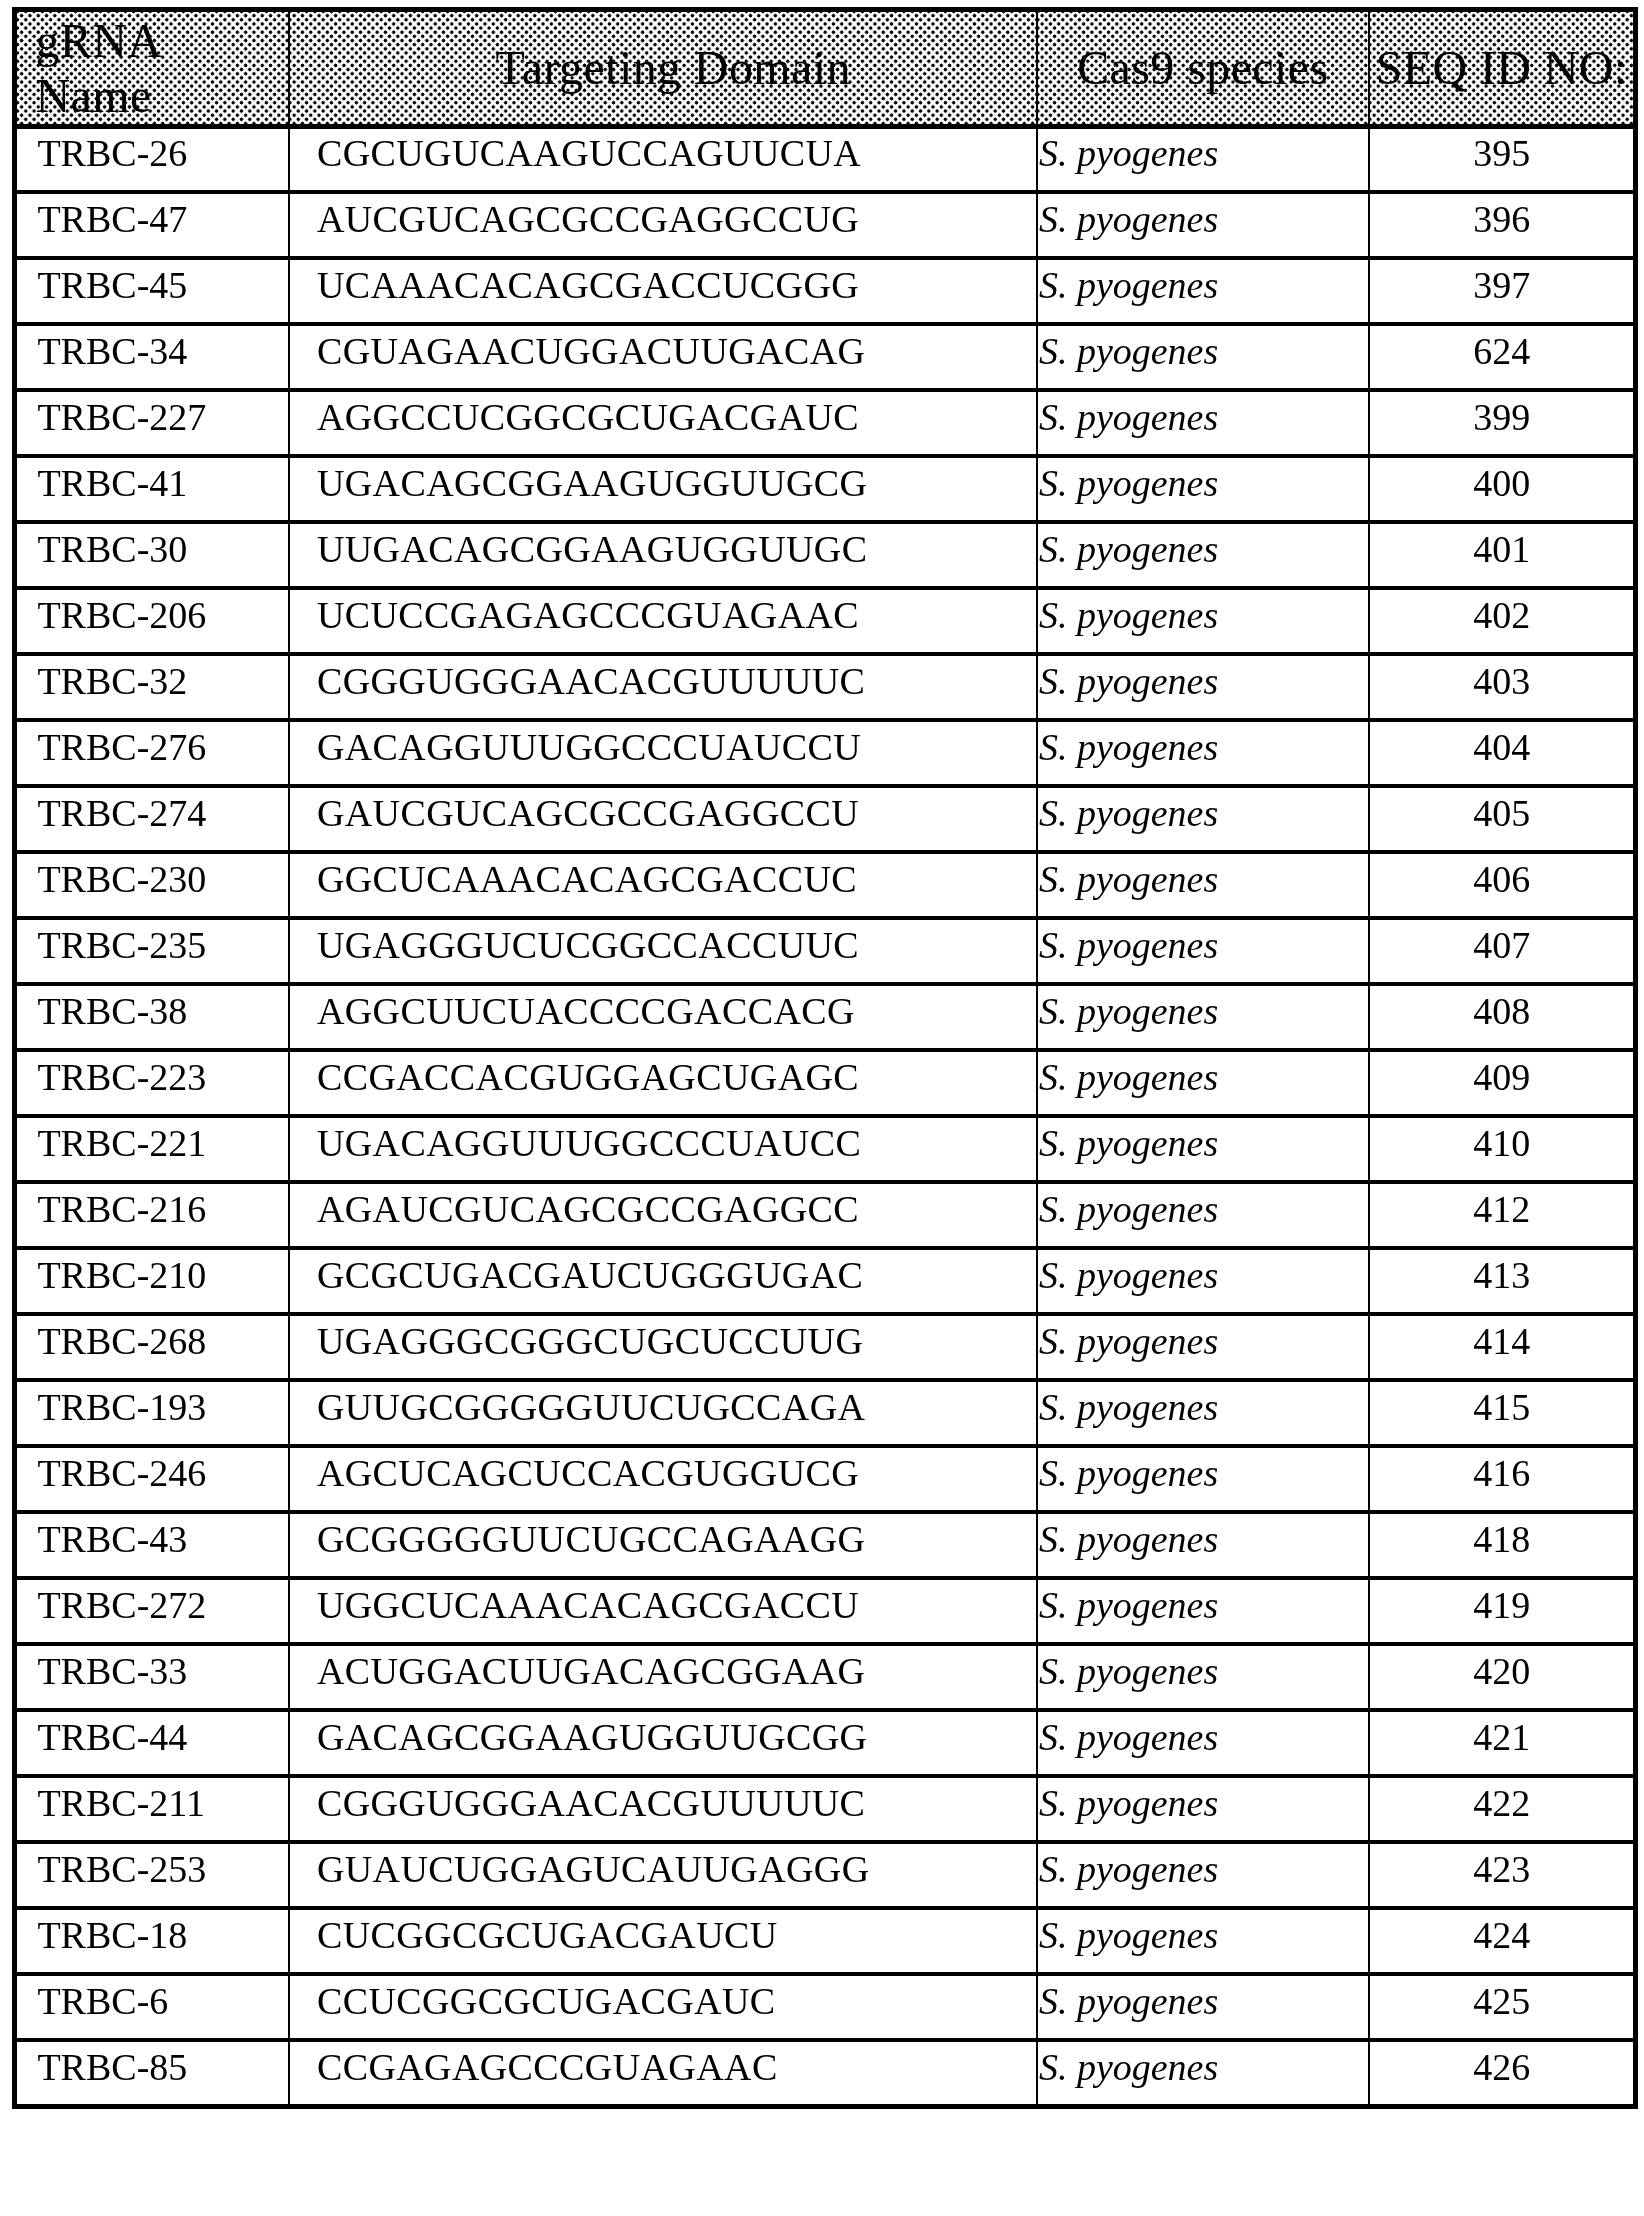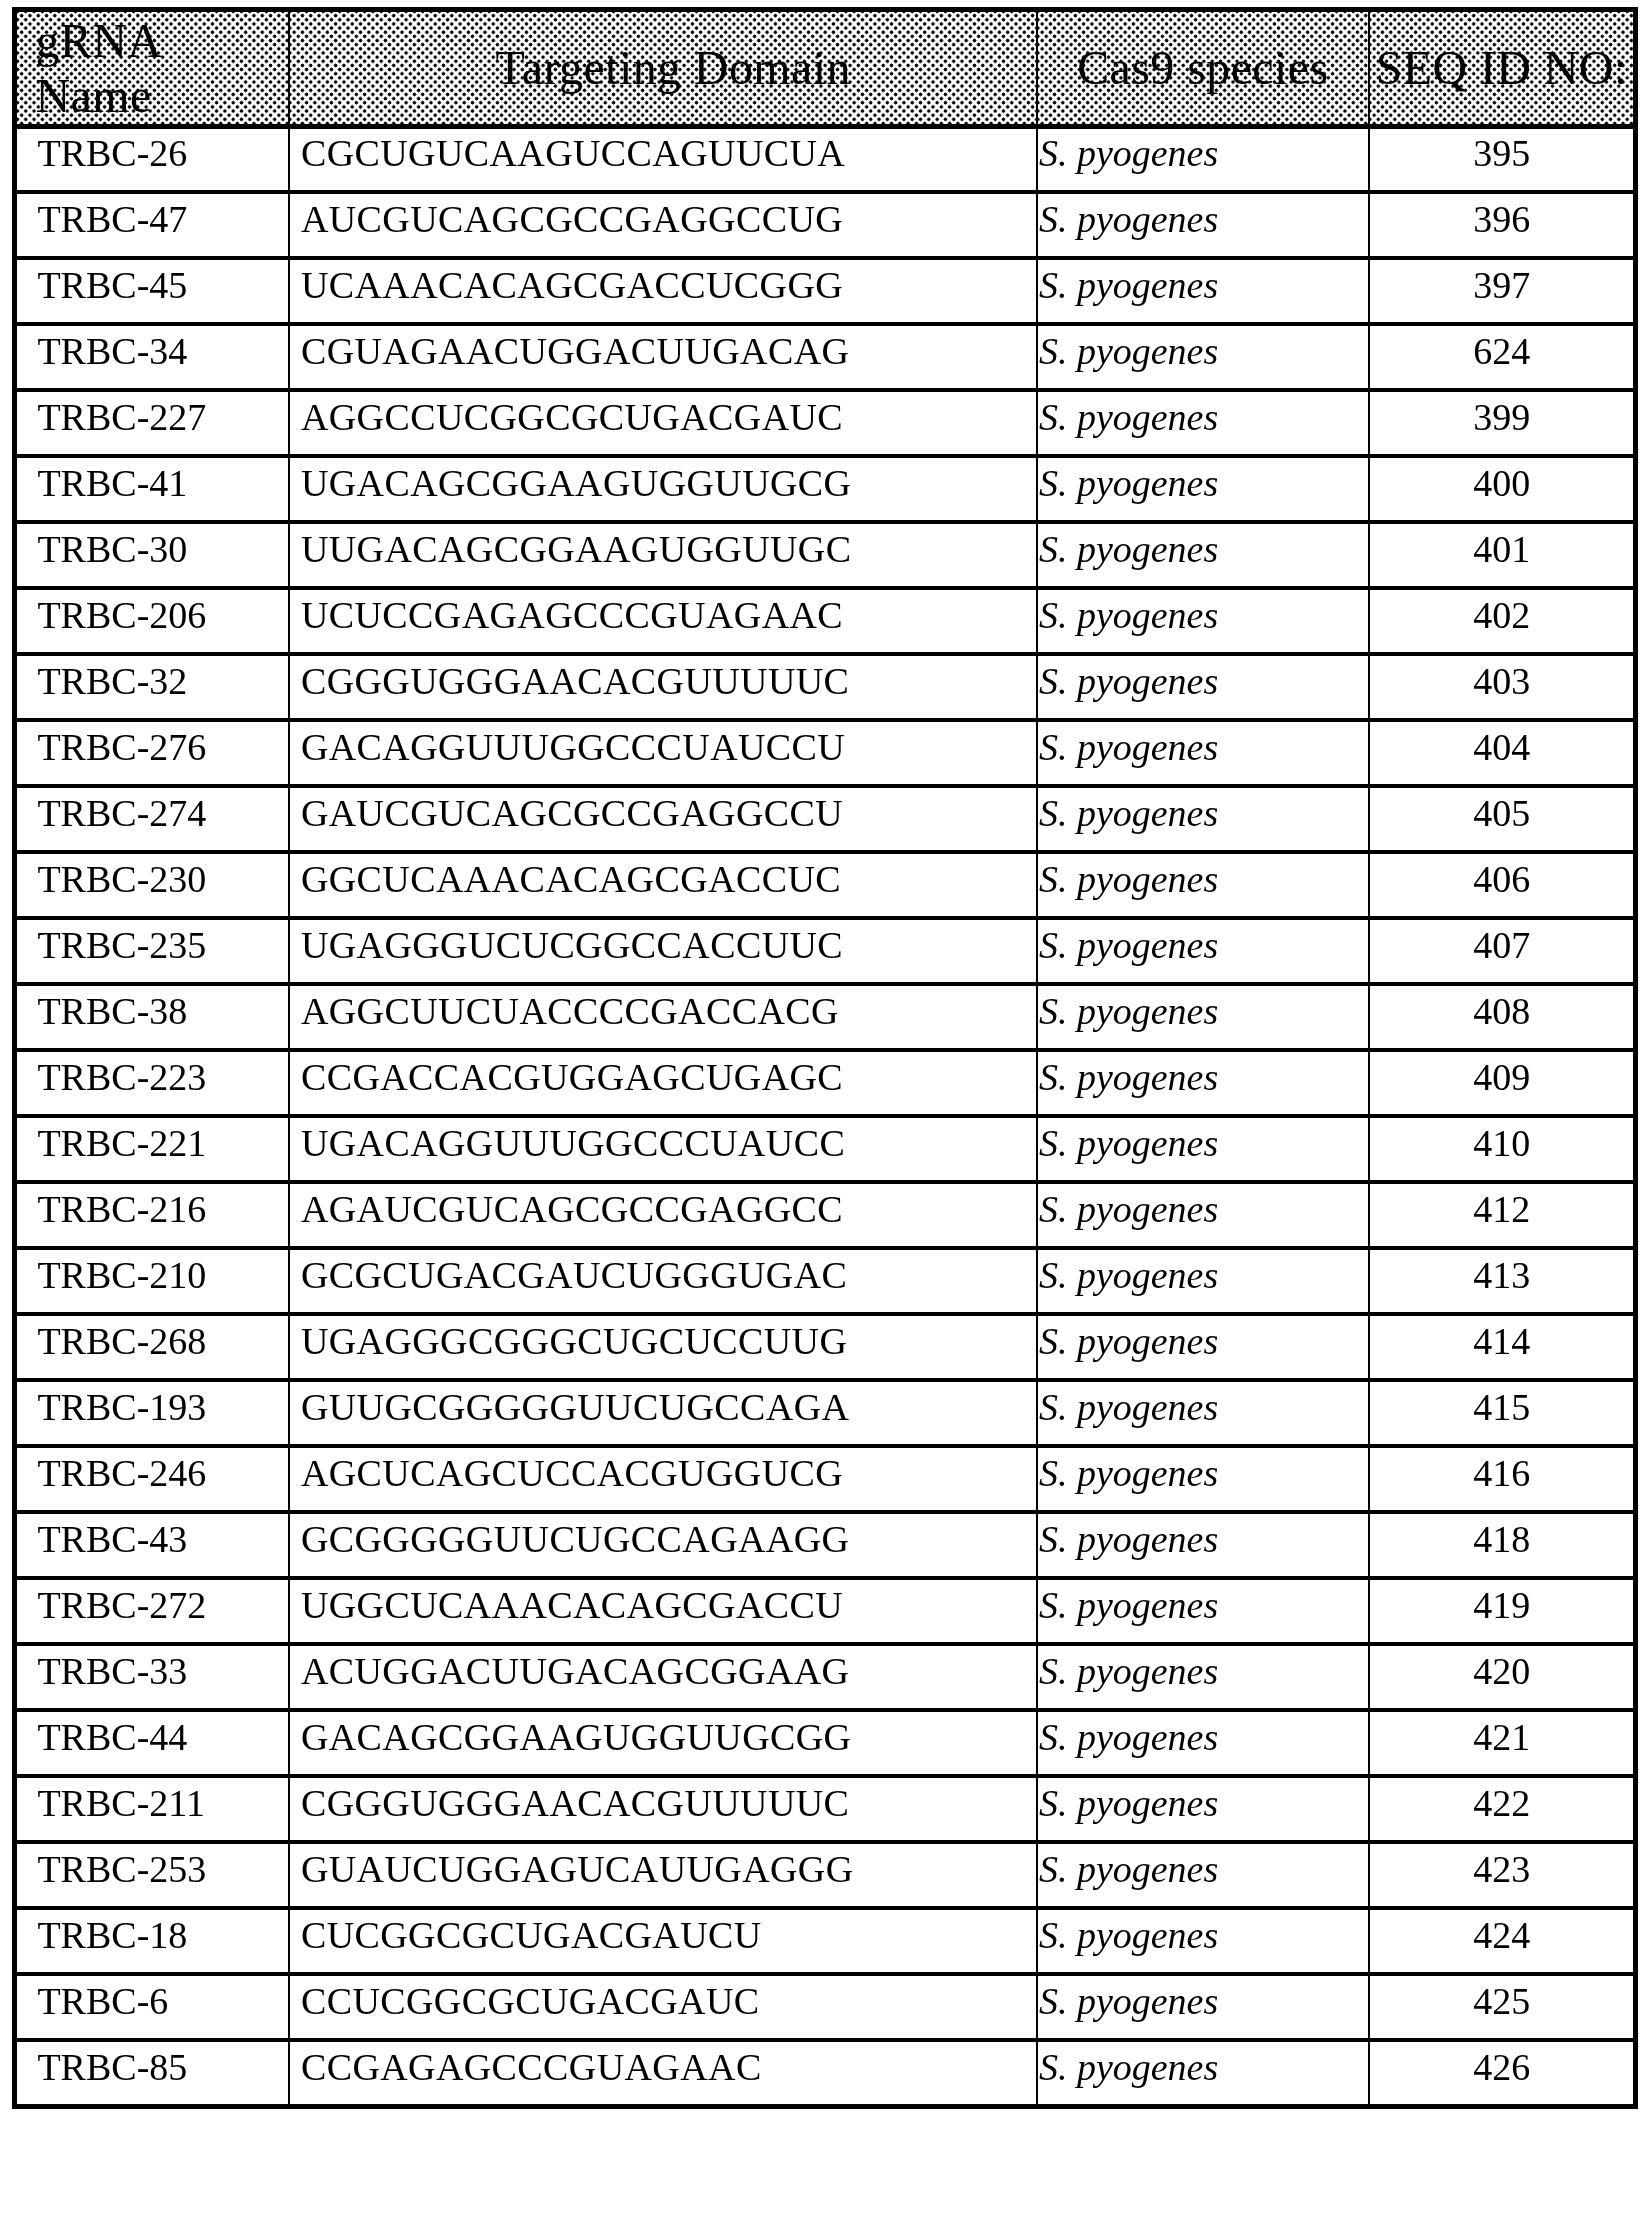--- a/index.html
+++ b/index.html
@@ -63,21 +63,21 @@
     border-right: 2.5px solid #000000;
     white-space: nowrap;
     overflow: hidden;
   }
   td.col-name {
     text-align: left;
     padding-left: 20px;
   }
   td.col-seq {
     text-align: left;
-    padding-left: 11px;
+    padding-left: 27px;
     letter-spacing: 0.4px;
   }
   td.col-species {
     font-style: italic;
   }
   td.col-seqid {
     text-align: center;
   }
 </style>
 </head>

